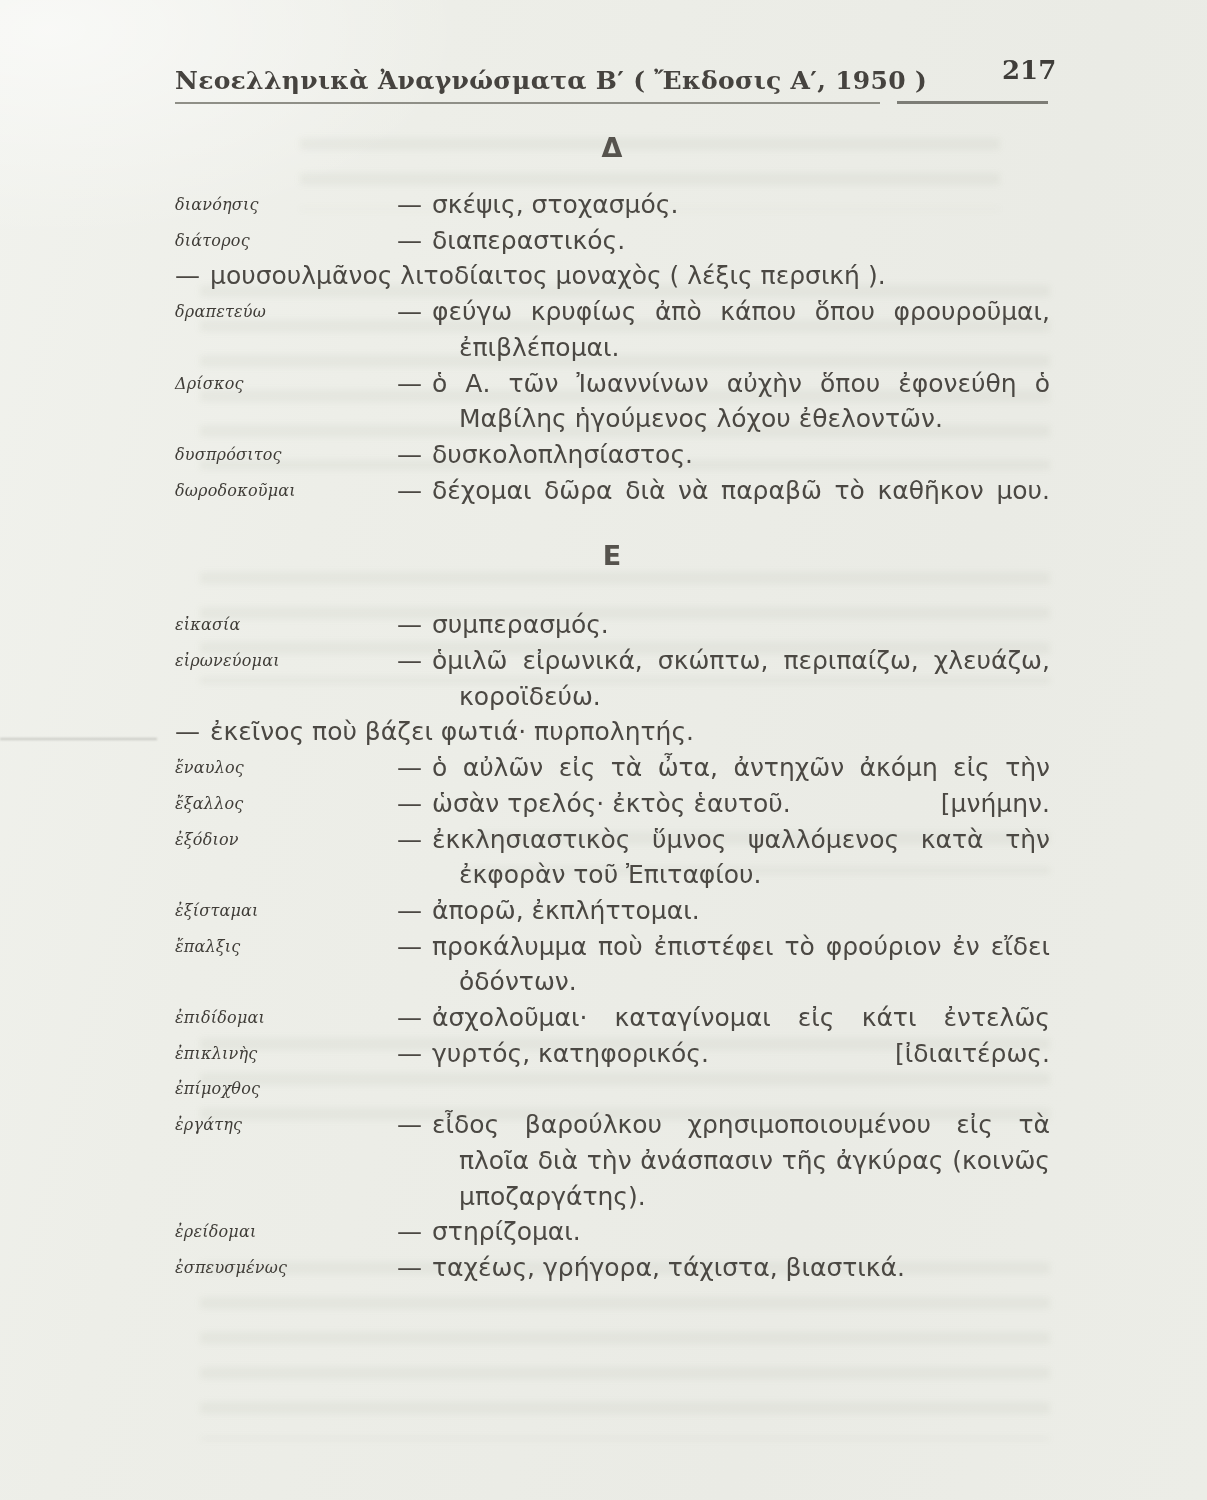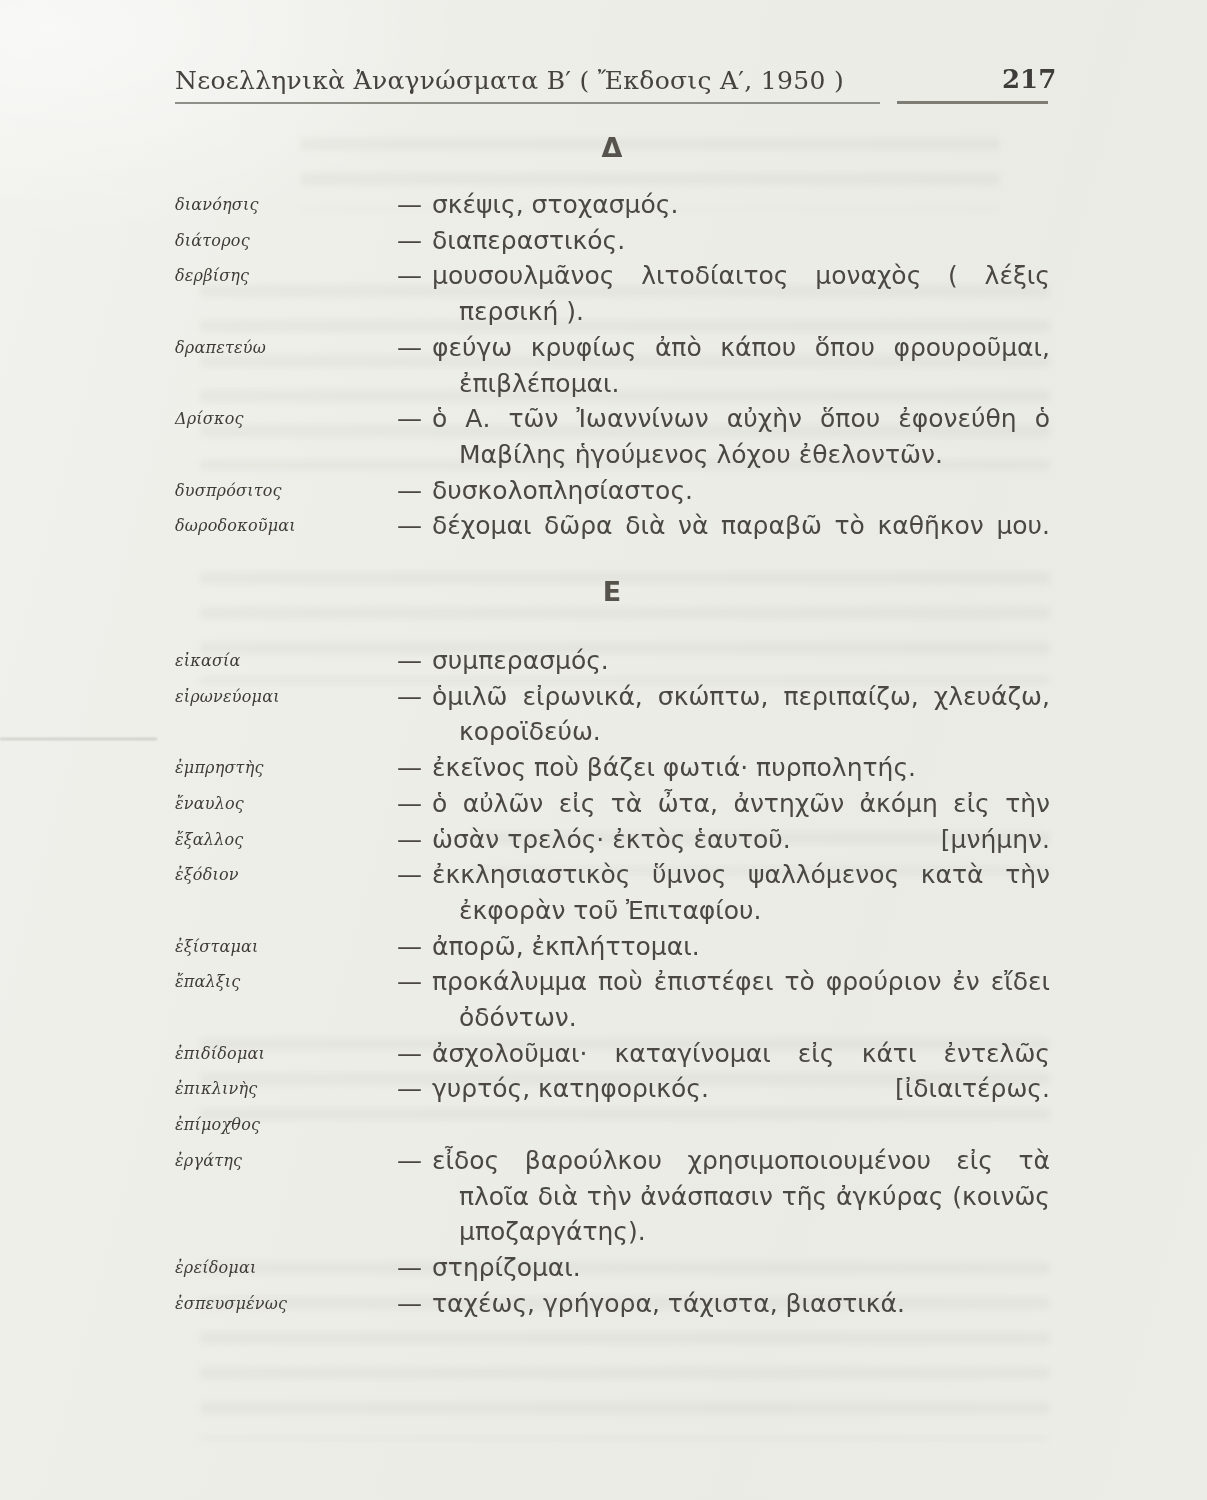--- a/index.html
+++ b/index.html
@@ -9,25 +9,25 @@
     font-family:"DejaVu Sans", sans-serif;
   }
   .page::before{
     content:""; position:absolute; inset:0; pointer-events:none;
     background:radial-gradient(ellipse 600px 300px at 4% 2%, rgba(255,255,255,.55), rgba(255,255,255,0) 70%);
   }
 
   
   .header-title{
     position:absolute; left:175px; top:66px;
-    font-family:"DejaVu Serif", serif; font-weight:normal; font-size:25px;
+    font-family:"DejaVu Serif", serif; font-weight:bold; font-size:25px;
     color:#46433f; letter-spacing:.3px; white-space:nowrap; z-index:2;
   }
   .page-number{
-    position:absolute; left:1002px; top:64px; width:46px; text-align:left;
+    position:absolute; left:1002px; top:55px; width:46px; text-align:left;
     font-family:"DejaVu Serif", serif; font-weight:bold; font-size:26px;
     color:#3f3d39; z-index:2;
   }
   .rule-a{ position:absolute; left:175px; top:102px; width:705px; height:2px; background:#8f8f87; z-index:2; }
   .rule-b{ position:absolute; left:897px; top:101px; width:151px; height:3px; background:#7d7d76; z-index:2; }
 
   
   .content{ position:absolute; left:175px; top:130px; width:875px; z-index:2; }
   .section-letter{
     text-align:center; font-weight:bold; font-size:27px; line-height:36px;
@@ -93,21 +93,20 @@
       <div class="word">διανόησις</div>
       <div class="def"><span class="dash">—</span><span>σκέψις, στοχασμός.</span></div>
     </div>
 
     <div class="row">
       <div class="word">διάτορος</div>
       <div class="def"><span class="dash">—</span><span>διαπεραστικός.</span></div>
     </div>
 
     <div class="row">
-      <div class="word">δερβίσης</div>
       <div class="def"><span class="dash">—</span><span>μουσουλμᾶνος λιτοδίαιτος μοναχὸς ( λέξις περσική ).</span></div>
     </div>
 
     <div class="row">
       <div class="word">δραπετεύω</div>
       <div class="def"><span class="dash">—</span><span>φεύγω κρυφίως ἀπὸ κάπου ὅπου φρουροῦμαι, ἐπιβλέπομαι.</span></div>
     </div>
 
     <div class="row">
       <div class="word">Δρίσκος</div>
@@ -135,21 +134,20 @@
       <div class="def"><span class="dash">—</span><span>συμπερασμός.</span></div>
     </div>
 
     <div class="row">
       <div class="word">εἰρωνεύομαι</div>
       <div class="def"><span class="dash">—</span><span>ὁμιλῶ εἰρωνικά, σκώπτω, περιπαίζω, χλευάζω, κοροϊδεύω.</span></div>
     </div>
 
 
     <div class="row">
-      <div class="word">ἐμπρηστὴς</div>
       <div class="def"><span class="dash">—</span><span>ἐκεῖνος ποὺ βάζει φωτιά· πυρπολητής.</span></div>
     </div>
 
     <div class="row">
       <div class="word">ἔναυλος</div>
       <div class="def fill"><span class="dash">—</span><span>ὁ αὐλῶν εἰς τὰ ὦτα, ἀντηχῶν ἀκόμη εἰς τὴν</span></div>
     </div>
 
     <div class="row">
       <div class="word">ἔξαλλος</div>

